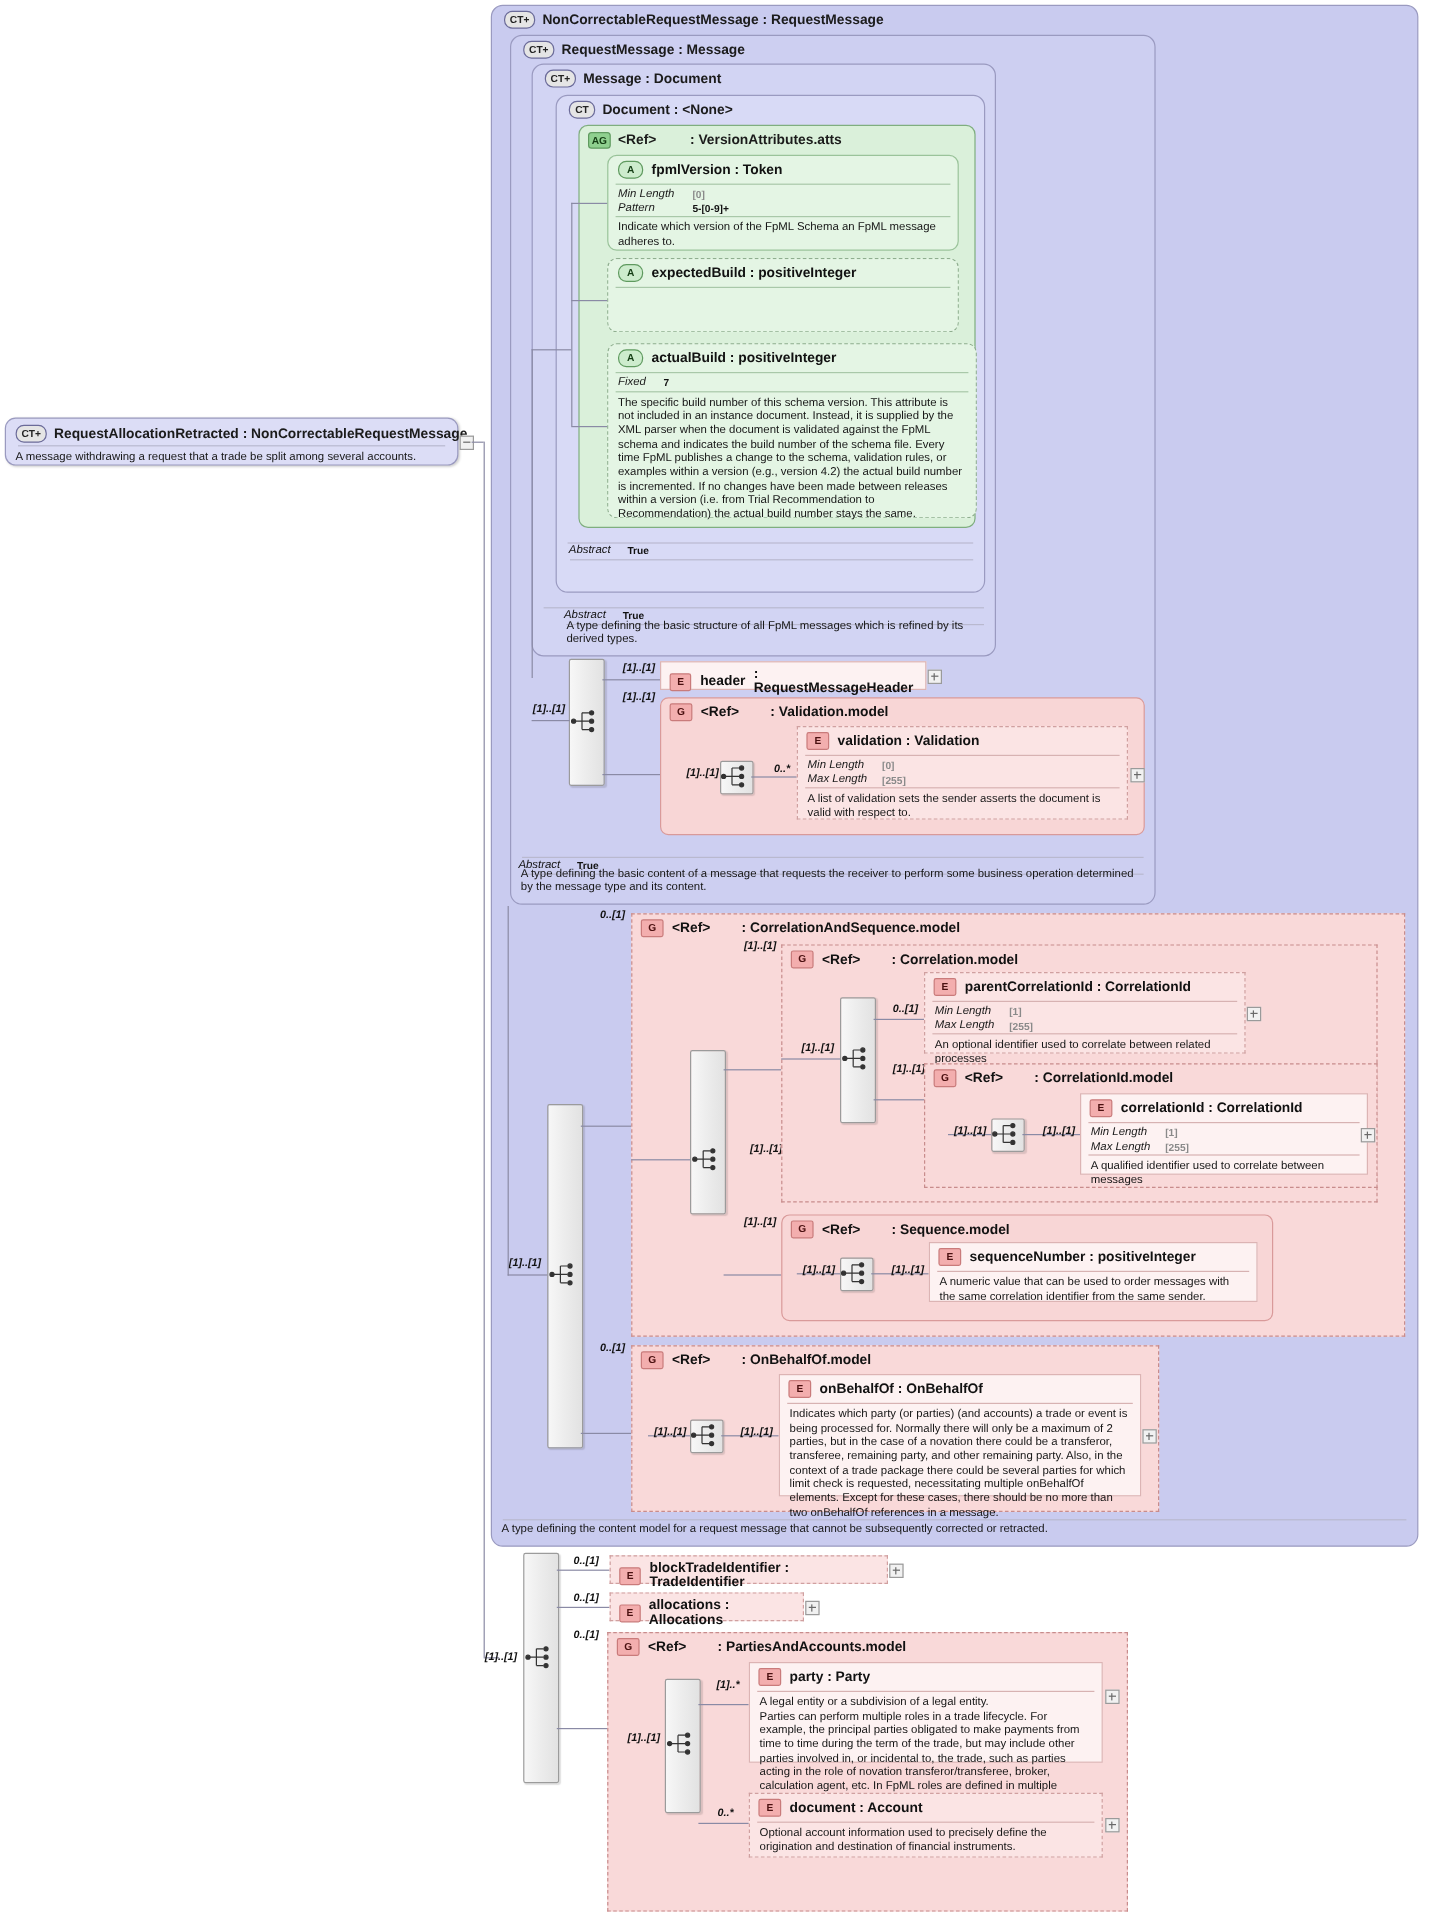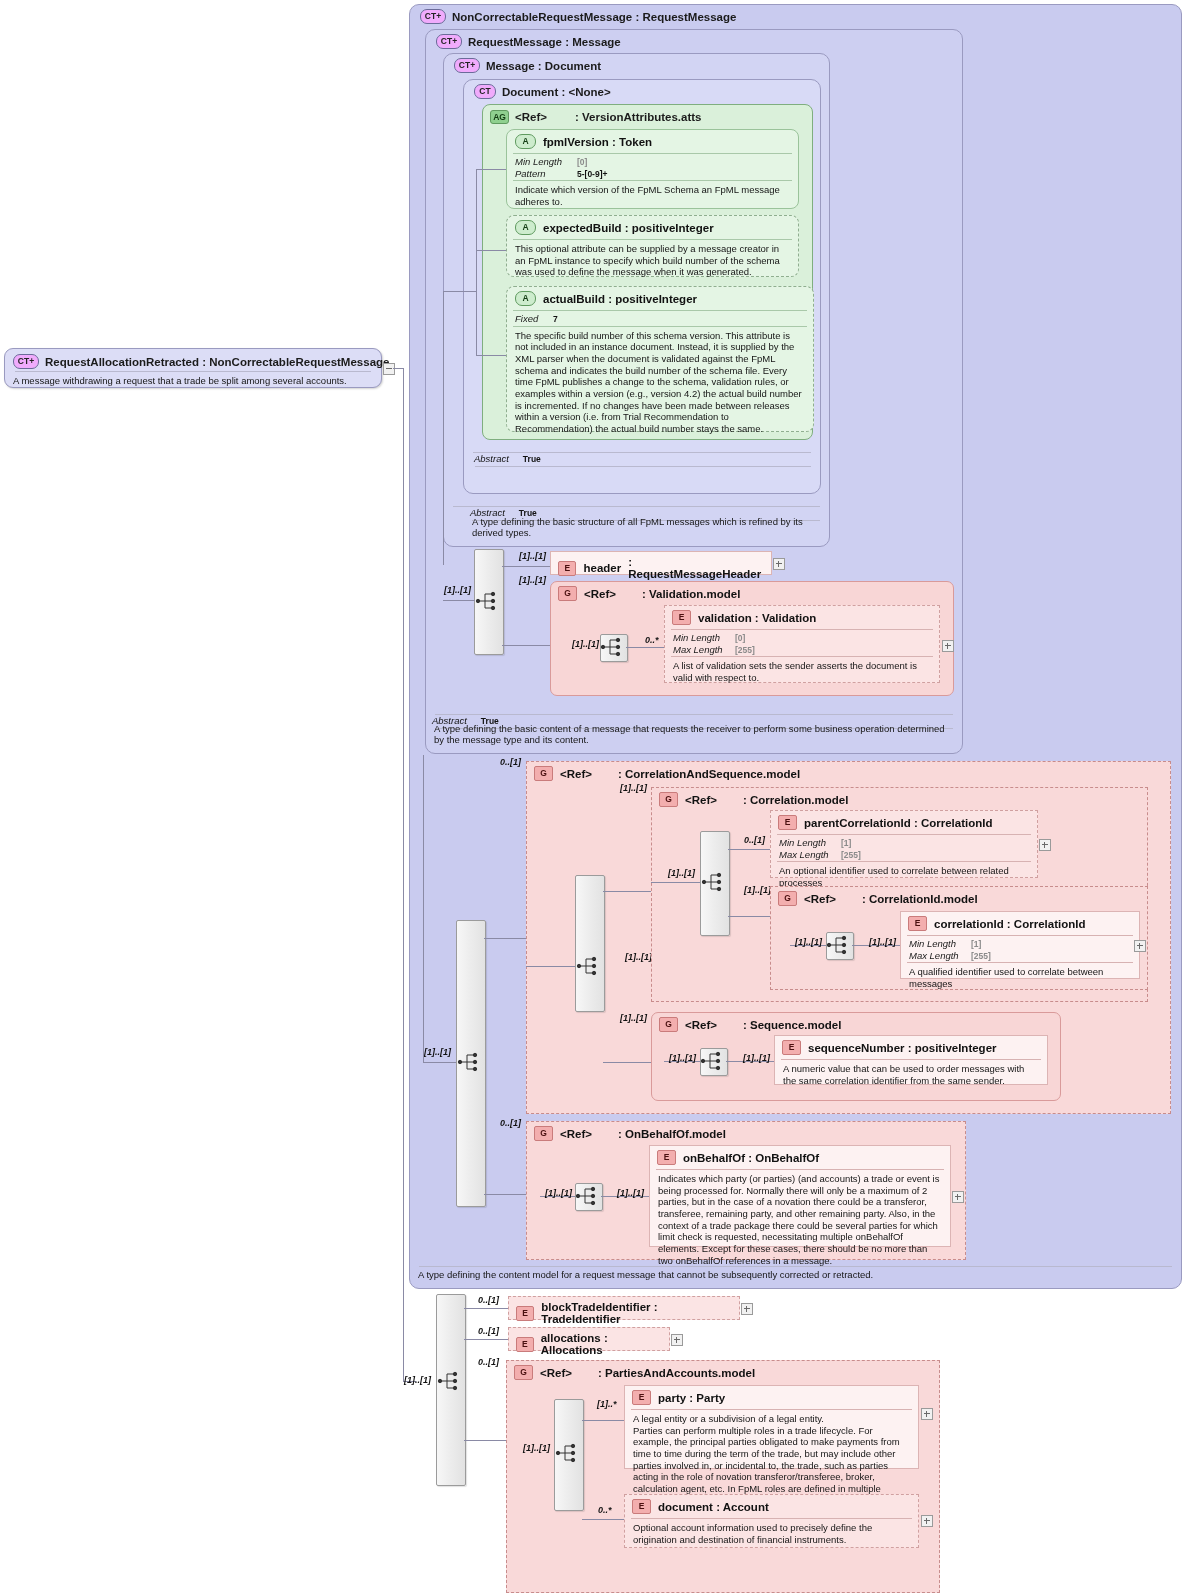--- a/index.html
+++ b/index.html
@@ -16,21 +16,21 @@
   .ct.lvl3{background:#d2d4f3;}
   .ct.lvl4{background:#d8daf6;}
   .ct-title{position:absolute;left:10px;top:4px;display:flex;align-items:center;
             font-size:11.5px;font-weight:bold;color:#1b1b1b;white-space:nowrap;}
   .ct-title .tname{margin-left:6px;}
 
   
   .badge{display:inline-flex;align-items:center;justify-content:center;
          font-size:8.5px;font-weight:bold;letter-spacing:0;line-height:1;}
   .badge.ct-badge{width:22px;height:13px;border:1px solid #6b6b99;border-radius:7px;
-         background:#f0abfc;color:#222;padding:0 1px;}
+         background:#e5e5e5;color:#222;padding:0 1px;}
   .badge.ag-badge{width:17px;height:12px;border:1px solid #5f9a5f;border-radius:3px;
          background:#8fd08f;color:#143d14;}
   .badge.a-badge{width:19px;height:13px;border:1px solid #5f9a5f;border-radius:7px;
          background:#cdeccd;color:#143d14;}
   .badge.e-badge{width:17px;height:13px;border:1px solid #c97b7b;border-radius:2px;
          background:#f3aeae;color:#4a1010;}
   .badge.g-badge{width:17px;height:13px;border:1px solid #c97b7b;border-radius:2px;
          background:#f3aeae;color:#4a1010;}
 
   
@@ -187,21 +187,20 @@
     <div class="sep g"></div>
     <div class="doc">Indicate which version of the FpML Schema an FpML message adheres to.</div>
   </div>
 
   <div class="abs attr optional" style="left:506px;top:215px;width:293px;height:62px;">
     <div class="attr-hdr">
       <span class="badge a-badge">A</span>
       <span class="nm">expectedBuild : positiveInteger</span>
     </div>
     <div class="sep g"></div>
-    <div class="doc">This optional attribute can be supplied by a message creator in an FpML instance to specify which build number of the schema was used to define the message when it was generated.</div>
   </div>
 
   <div class="abs attr optional" style="left:506px;top:286px;width:308px;height:146px;">
     <div class="attr-hdr">
       <span class="badge a-badge">A</span>
       <span class="nm">actualBuild : positiveInteger</span>
     </div>
     <div class="sep g"></div>
     <div class="facets">
       <div class="frow">

